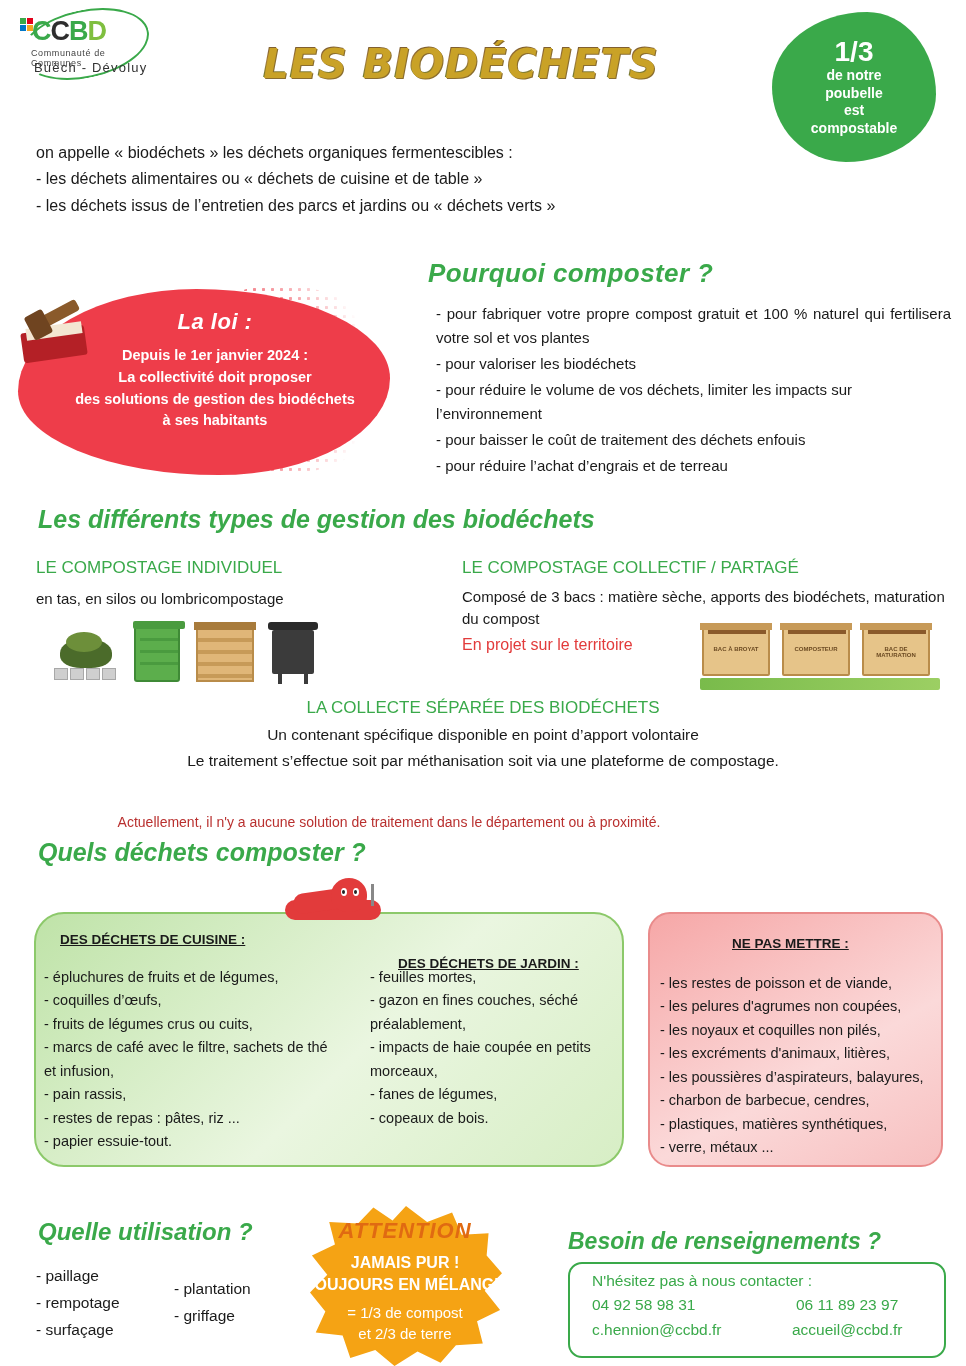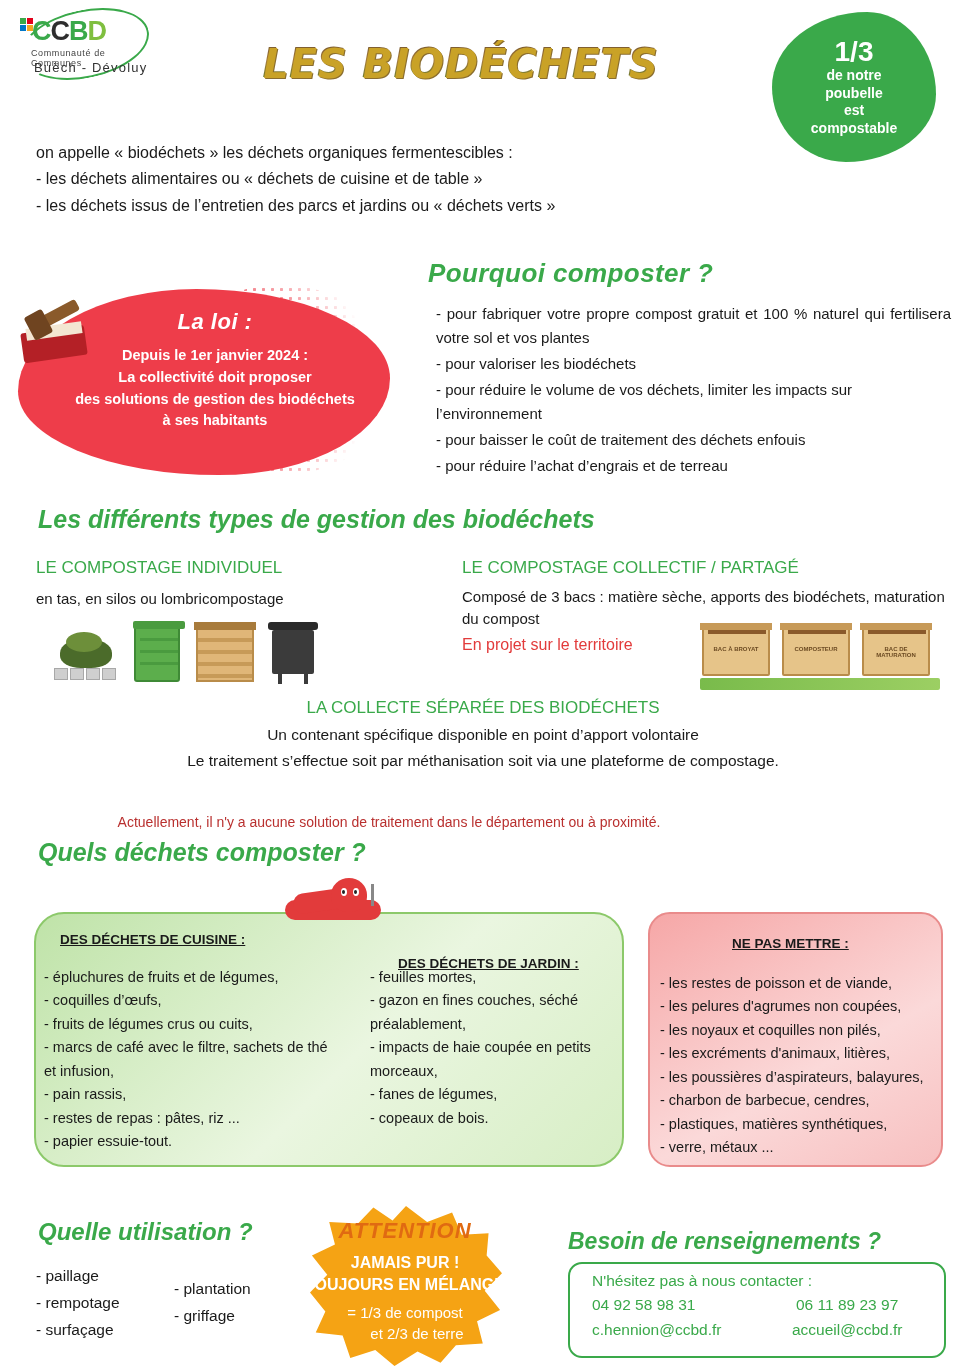--- a/index.html
+++ b/index.html
@@ -233,21 +233,21 @@
                        99% 65%, 87% 72%, 90% 86%, 76% 87%, 68% 98%, 56% 91%, 44% 100%, 34% 90%,
                        21% 95%, 17% 81%, 3% 79%, 8% 66%, 0% 54%, 9% 43%, 1% 31%, 13% 24%, 10% 10%, 25% 11%, 33% 1%, 43% 9%);
   }
   .attention .ttl {
     position:absolute; left:0; top:26px; width:218px; text-align:center;
     font-size:22px; font-weight:bold; font-style:italic; color:#e06a12; letter-spacing:1px;
   }
   .attention .t1 { position:absolute; left:0; top:62px; width:218px; text-align:center; font-size:16px; color:#fff; font-weight:bold;}
   .attention .t2 { position:absolute; left:0; top:84px; width:218px; text-align:center; font-size:16px; color:#fff; font-weight:bold;}
   .attention .t3 { position:absolute; left:0; top:112px; width:218px; text-align:center; font-size:15px; color:#fff;}
-  .attention .t4 { position:absolute; left:12px; top:133px; width:218px; text-align:center; font-size:15px; color:#fff;}
+  .attention .t4 { position:absolute; left:0; top:133px; width:218px; text-align:center; font-size:15px; color:#fff;}
 
   .besoin-title {
     position:absolute; left:568px; top:1228px;
     font-size:23px; font-weight:bold; font-style:italic; color:#3aa94a;
   }
   .contact-box {
     position:absolute; left:568px; top:1262px; width:378px; height:96px;
     border:2px solid #3aa94a; border-radius:14px;
   }
   .contact-box .l0 { position:absolute; left:22px; top:8px; font-size:15.5px; color:#3aa94a; }

